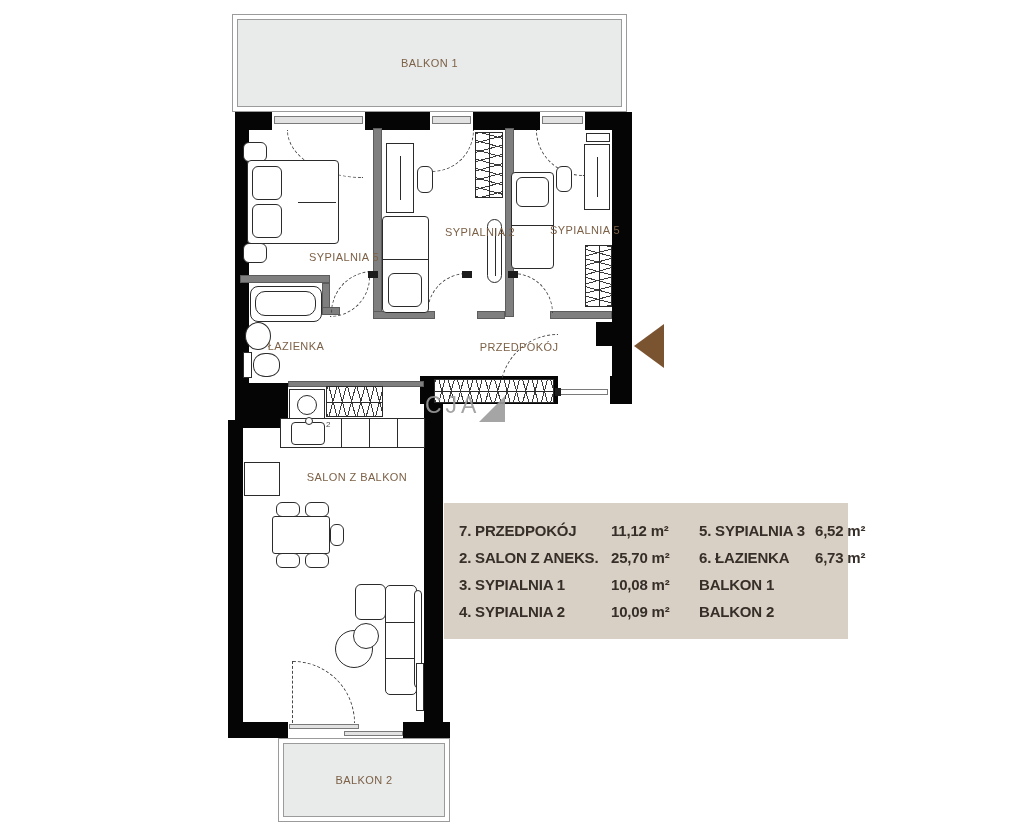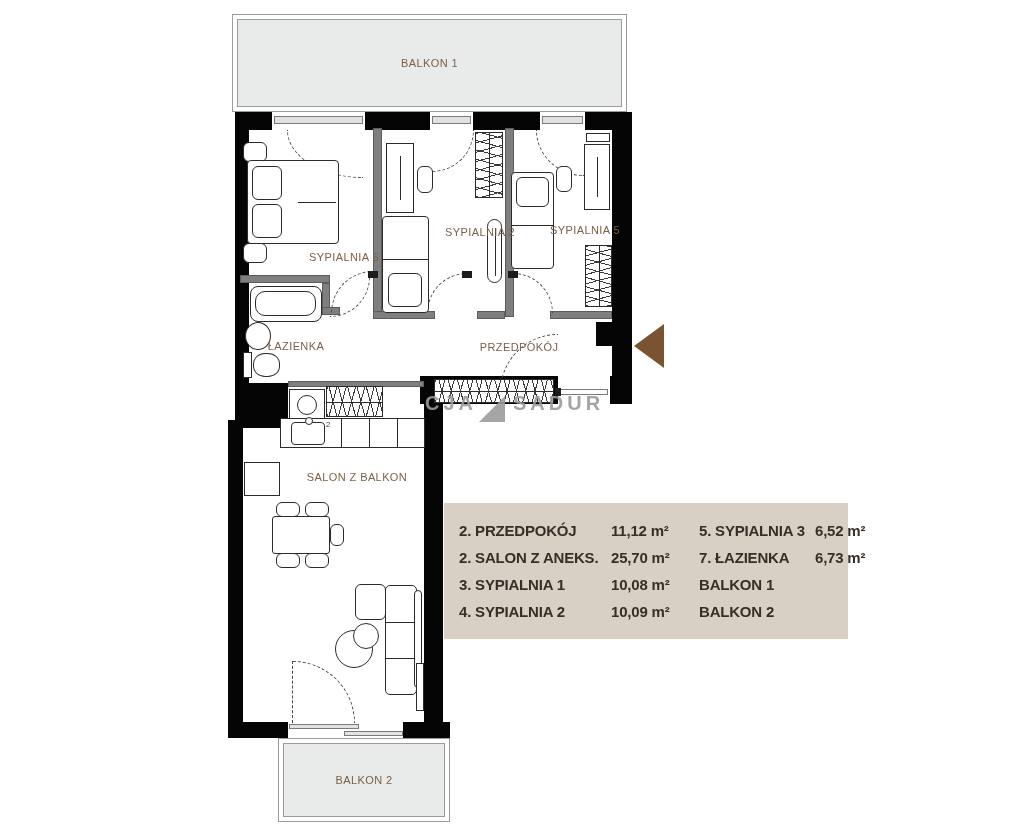--- a/index.html
+++ b/index.html
@@ -34,21 +34,21 @@
   .balcony-inner{width:100%;height:100%;background:#e9eaea;border:1px solid #9b9b9b;display:flex;align-items:center;justify-content:center}
   
   .room-label{position:absolute;color:#7c6147;font-size:11px;letter-spacing:.4px;white-space:nowrap;transform:translateX(-50%)}
   .balcony .room-label{position:static;transform:none}
   .tiny-num{position:absolute;color:#4a4a4a;font-size:8px}
   
   .legend{position:absolute;left:444px;top:503px;width:404px;height:136px;background:#d8d0c4;color:#362f29;display:grid;grid-template-columns:152px 88px 116px auto;align-content:center;row-gap:10px;padding-left:15px;font-size:15px;font-weight:700;letter-spacing:-.2px}
   .legend span{white-space:nowrap}
   
   .watermark{position:absolute;left:333px;top:388px;width:300px;height:46px;overflow:hidden;pointer-events:none}
-  .watermark span{position:absolute;top:4px;font-size:20px;font-weight:700;color:#9b9b9b;letter-spacing:4px;opacity:.9}
+  .watermark span{position:absolute;top:4px;font-size:23px;font-weight:400;color:#9b9b9b;letter-spacing:4px;opacity:.9}
   .wm-tri{position:absolute;left:146px;top:8px;width:0;height:0;border-bottom:26px solid #9b9b9b;border-left:26px solid transparent;opacity:.9}
   
   .arrow{position:absolute;left:634px;top:324px;width:0;height:0;border-top:22px solid transparent;border-bottom:22px solid transparent;border-right:30px solid #7a5431}
 </style>
 </head>
 <body>
 
 <div class="stage">
 
   <div class="balcony" style="left:232px;top:14px;width:395px;height:98px">
@@ -189,32 +189,31 @@
   <span class="room-label" style="left:344px;top:251px">SYPIALNIA 5</span>
   <span class="room-label" style="left:480px;top:226px">SYPIALNIA 2</span>
   <span class="room-label" style="left:585px;top:224px">SYPIALNIA 5</span>
   <span class="room-label" style="left:296px;top:340px">ŁAZIENKA</span>
   <span class="room-label" style="left:519px;top:341px">PRZEDPOKÓJ</span>
   <span class="room-label" style="left:357px;top:471px">SALON Z BALKON</span>
 
   <div class="watermark">
     <span style="left:92px">CJA</span>
     <i class="wm-tri"></i>
-    <span style="left:180px">SADUR</span>
   </div>
 
   <div class="legend">
-    <span>2. PRZEDPOKÓJ</span>
+    <span>7. PRZEDPOKÓJ</span>
     <span>11,12 m²</span>
     <span>5. SYPIALNIA 3</span>
     <span>6,52 m²</span>
 
     <span>2. SALON Z ANEKS.</span>
     <span>25,70 m²</span>
-    <span>7. ŁAZIENKA</span>
+    <span>6. ŁAZIENKA</span>
     <span>6,73 m²</span>
 
     <span>3. SYPIALNIA 1</span>
     <span>10,08 m²</span>
     <span>BALKON 1</span>
     <span></span>
 
     <span>4. SYPIALNIA 2</span>
     <span>10,09 m²</span>
     <span>BALKON 2</span>

